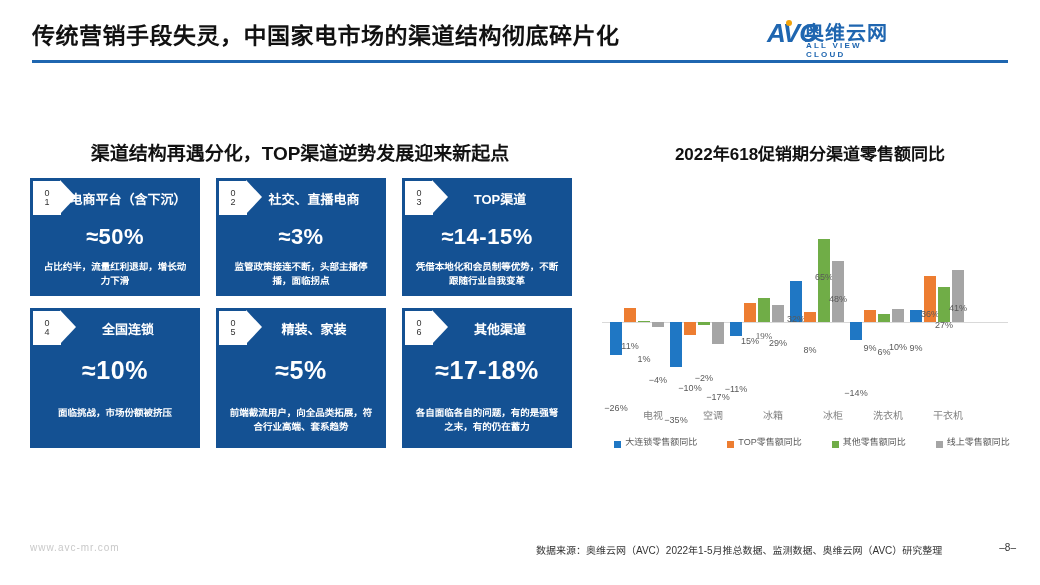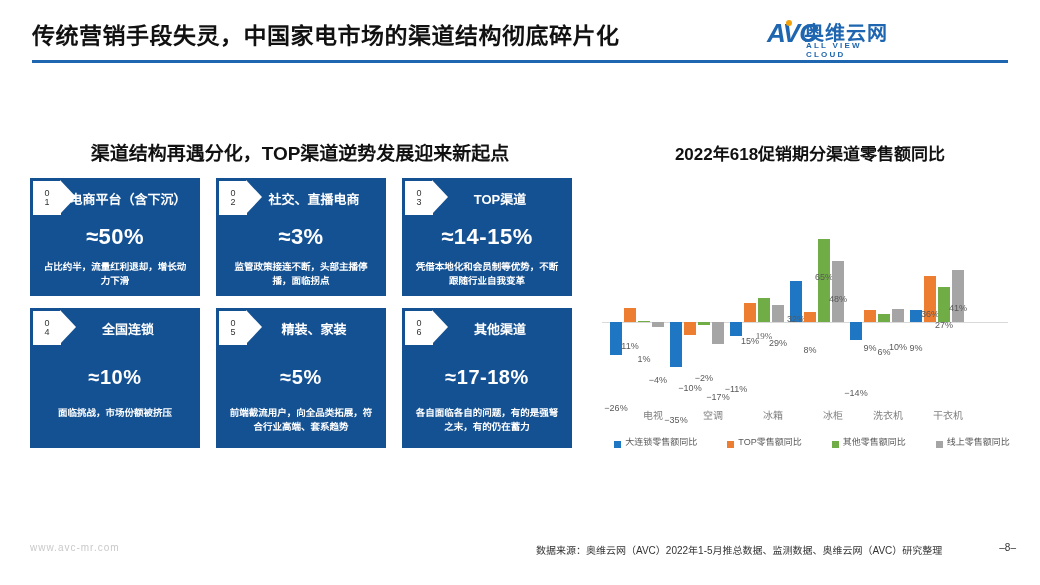--- a/index.html
+++ b/index.html
@@ -70,21 +70,21 @@
   }
   .card-value{
     position:absolute;left:0;right:0;top:46px;text-align:center;
     font-size:22px;font-weight:700;color:#ffffff;letter-spacing:.5px;
   }
   .card-desc{
     position:absolute;left:10px;right:10px;top:82px;
     text-align:center;font-size:9.5px;font-weight:700;color:#ffffff;
     line-height:1.45;
   }
-  .row2 .card-value{top:58px;font-size:20px;}
+  .row2 .card-value{top:48px;font-size:25px;}
   .row2 .card-desc{top:98px;}
   
   #chart-heading{
     position:absolute;left:600px;top:140px;width:420px;
     text-align:center;font-size:17px;font-weight:700;color:#111;
   }
   #chart-area{position:absolute;left:596px;top:185px;width:420px;height:285px;}
   #chart-plot{position:absolute;left:0;top:0;width:420px;height:218px;}
   #baseline{
     position:absolute;left:6px;top:137px;width:406px;height:1px;background:#d9d9d9;

